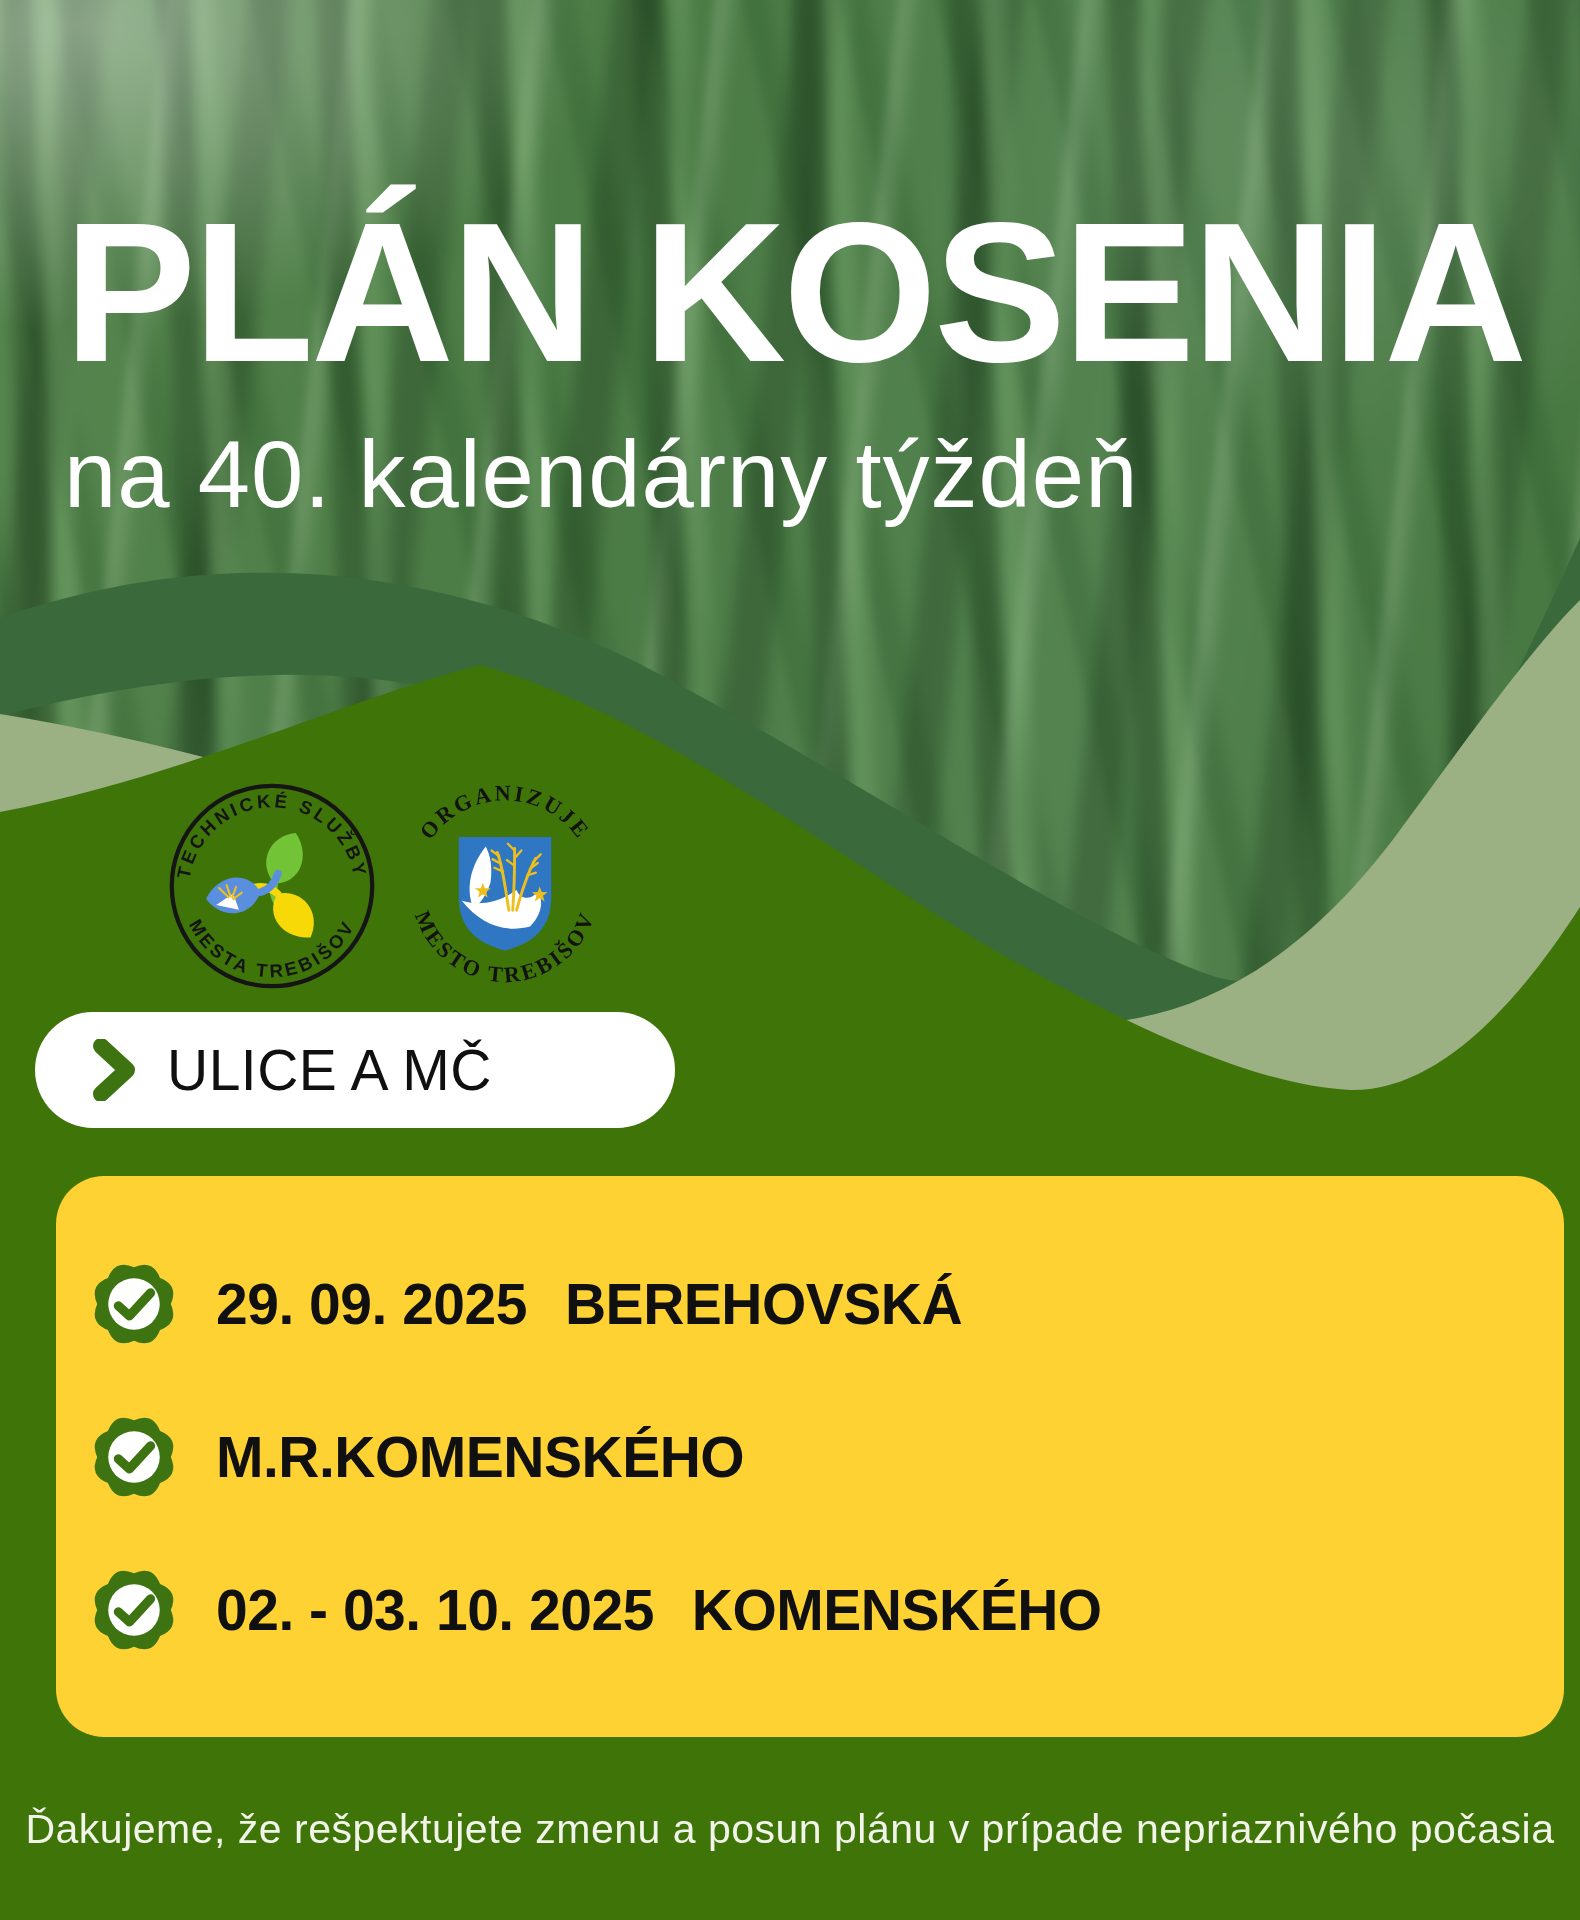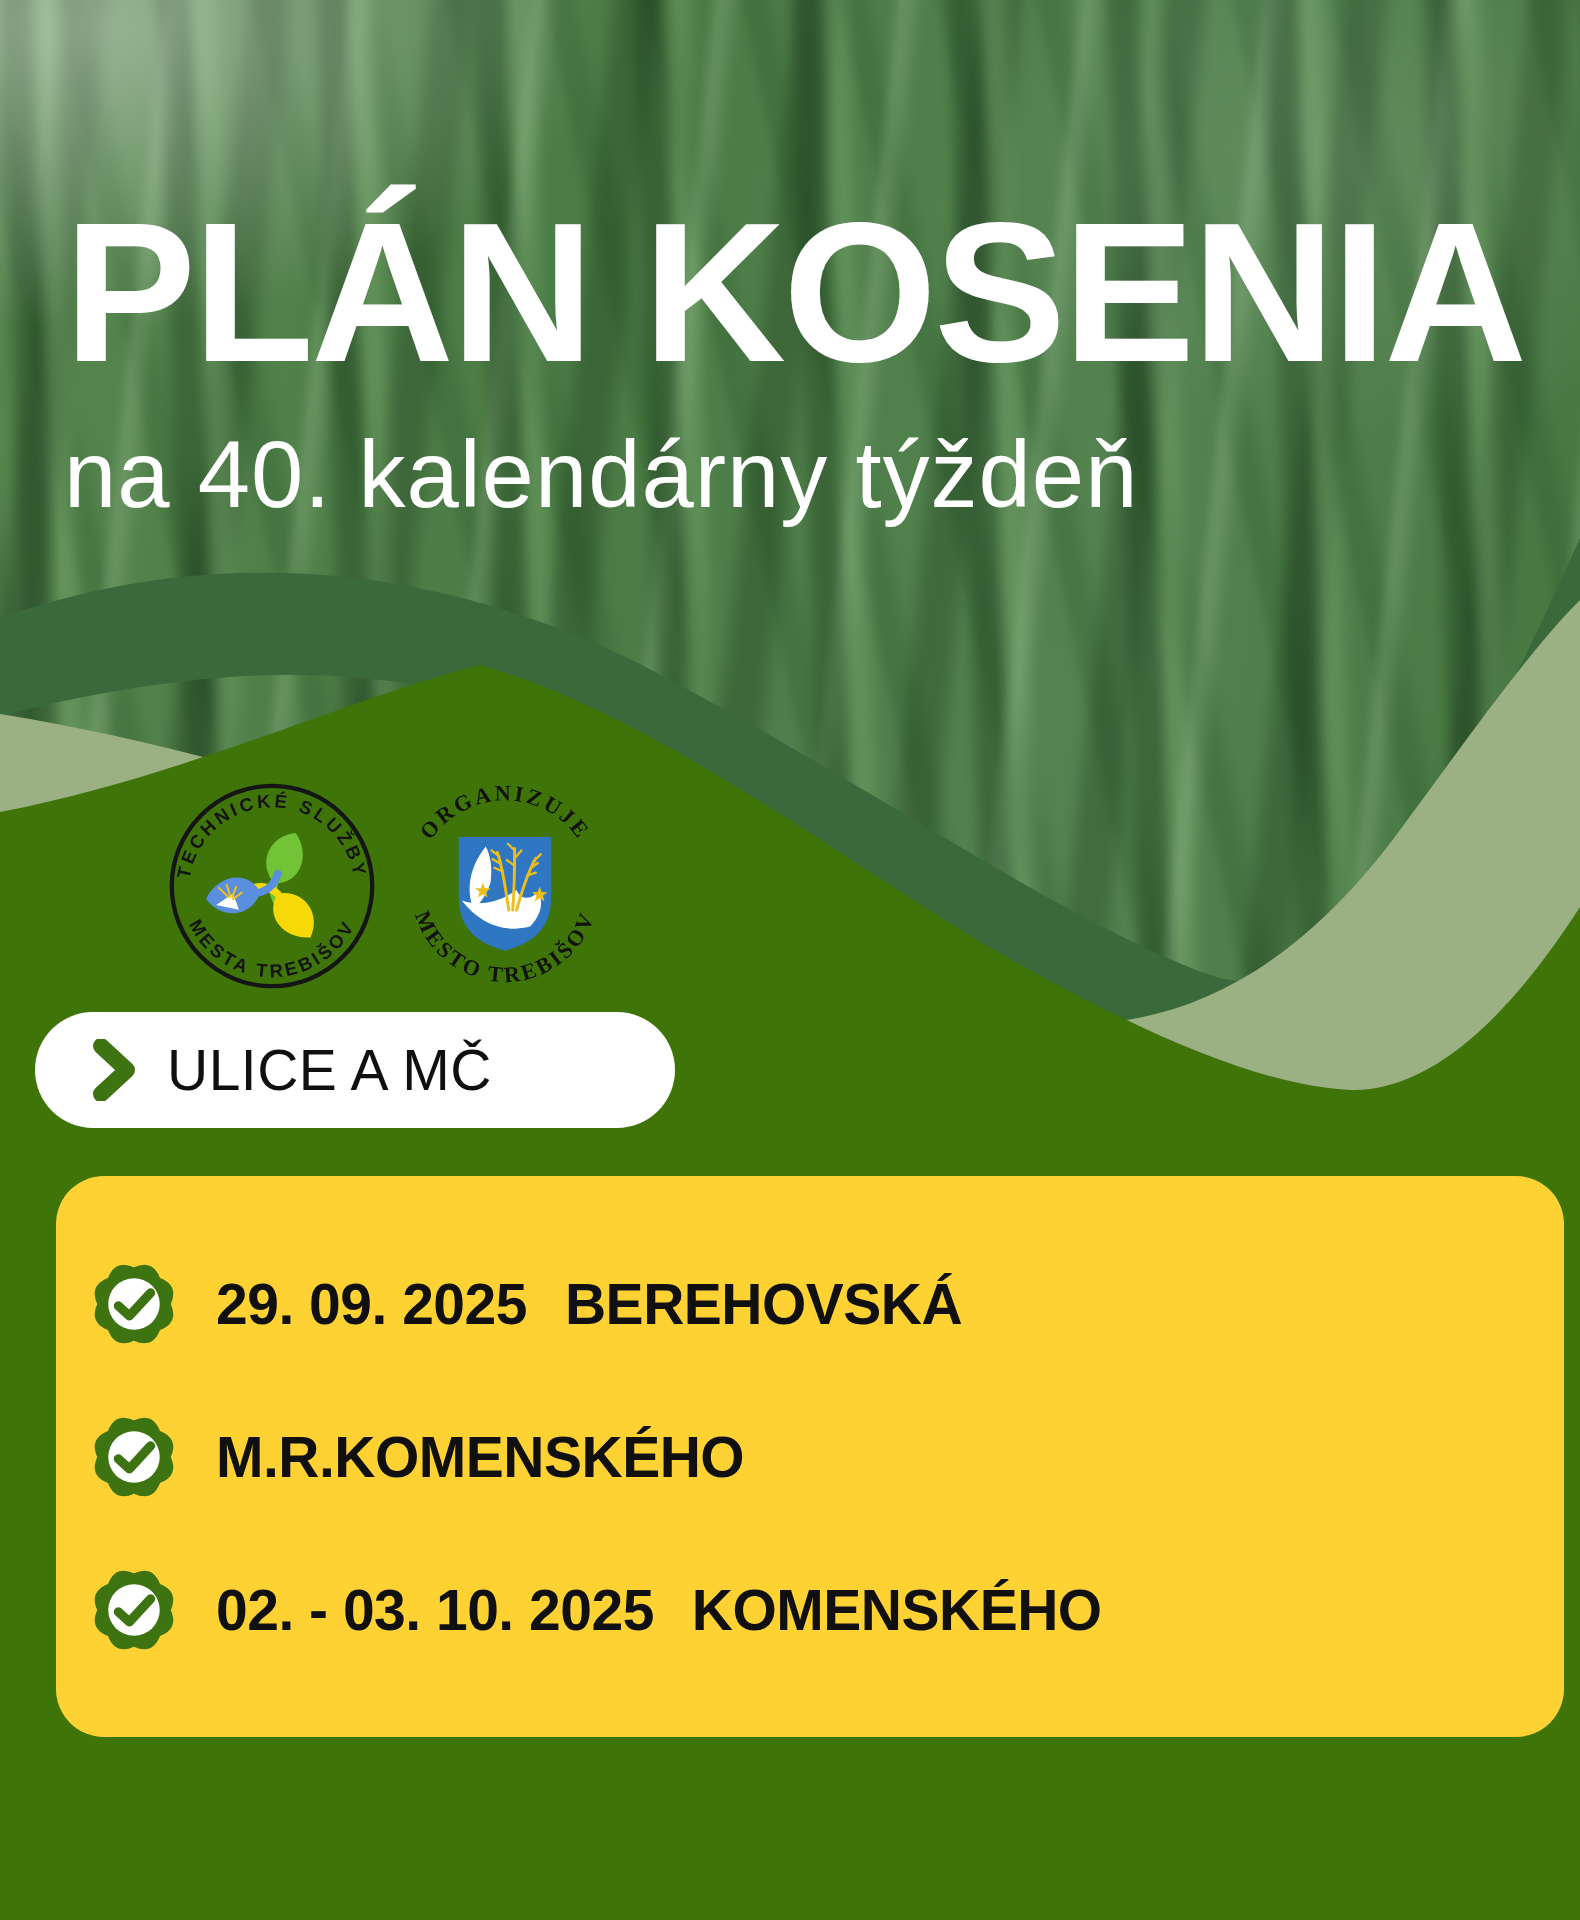--- a/index.html
+++ b/index.html
@@ -195,14 +195,15 @@
         </svg>
         <div class="row-text">
           <span class="date">02. - 03. 10. 2025</span>
           <span class="street">KOMENSKÉHO</span>
         </div>
       </div>
 
     </div>
   </div>
 
+  <div class="footer-note">Ďakujeme, že rešpektujete zmenu a posun plánu v prípade nepriaznivého počasia</div>
 
 </div>
 
 </body></html>

